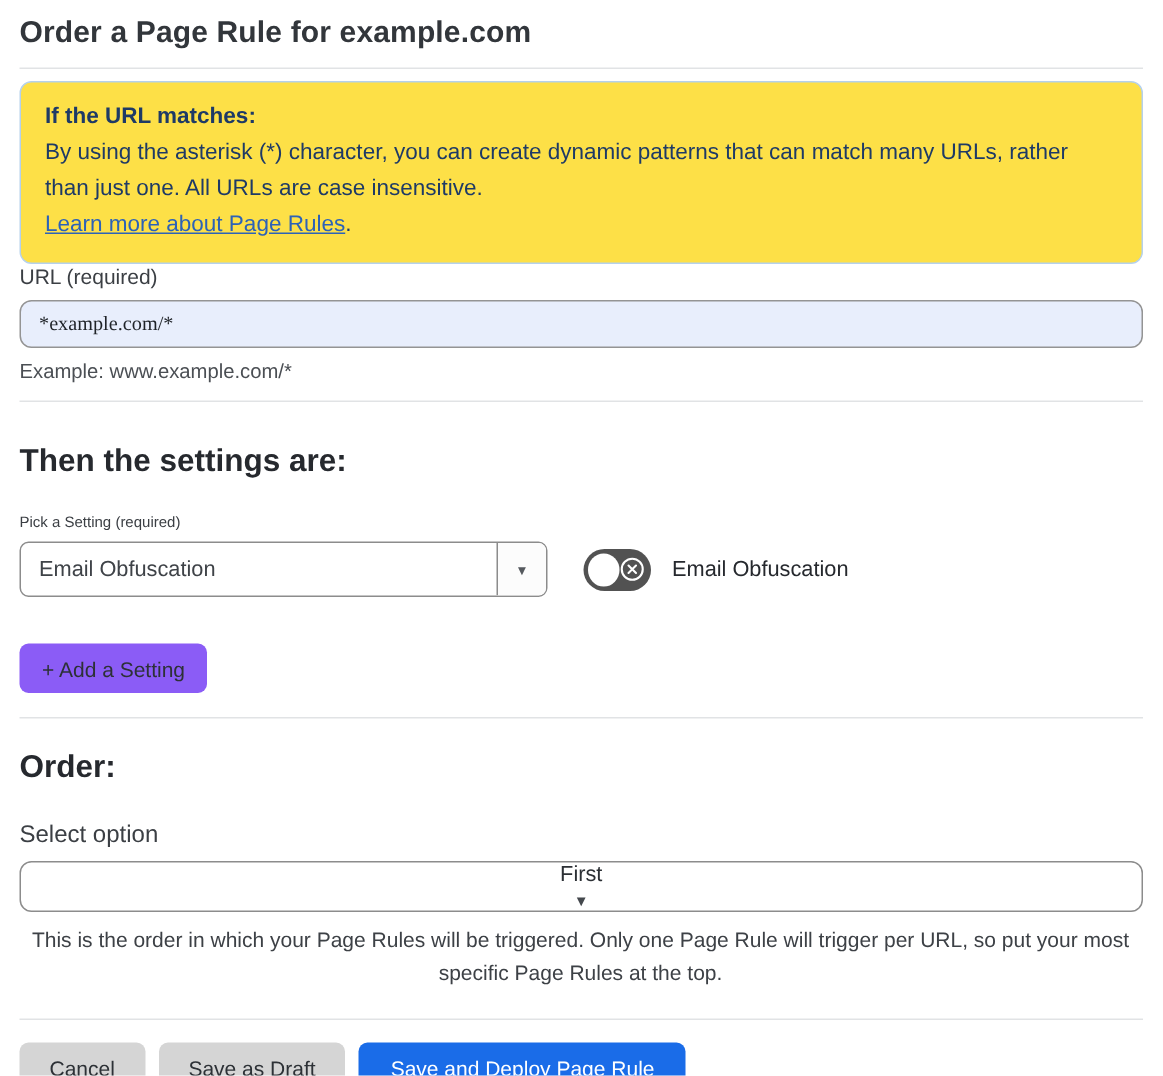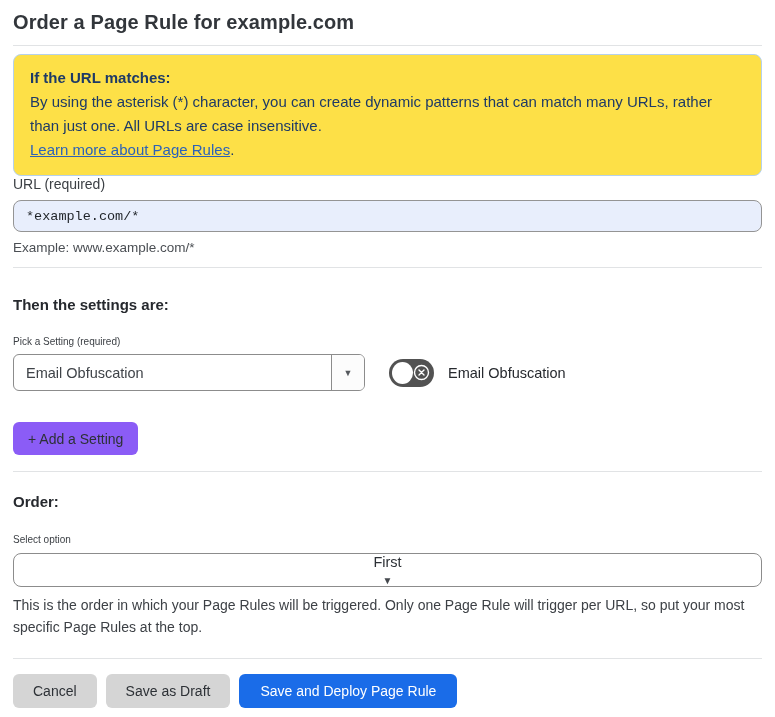--- a/index.html
+++ b/index.html
@@ -53,35 +53,35 @@
   }
   .url-input {
     display: block;
     width: 100%;
     margin-top: 8px;
     height: 32px;
     background: #e8eefc;
     border: 1px solid #949494;
     border-radius: 8px;
     padding: 0 12px;
-    font-family: Liberation Mono, monospace;
+    font-family: Liberation Serif, serif;
     font-size: 13.5px;
     color: #1f2328;
     outline: none;
   }
   .helper-text {
     margin-top: 8px;
     font-size: 13.5px;
     color: #4b4f54;
   }
   .divider.after-url { margin-top: 12px; }
 
   
   .section-heading {
-    font-size: 15px;
+    font-size: 21px;
     font-weight: 700;
     color: #26292e;
   }
   .section-heading.settings { margin-top: 28px; }
   .picker-label { margin-top: 23px; font-size: 10px; color: #3b3f44; }
   .setting-row {
     margin-top: 7px;
     display: flex;
     align-items: center;
   }
@@ -150,21 +150,21 @@
     padding: 0 15px;
     font-family: "Liberation Sans", sans-serif;
     font-size: 14px;
     color: #2d3136;
     cursor: pointer;
   }
   .divider.after-settings { margin-top: 16px; }
 
   
   .section-heading.order { margin-top: 21px; }
-  .order-select-label { margin-top: 24px; font-size: 10px; color: #3b3f44; }
+  .order-select-label { margin-top: 24px; font-size: 16px; color: #3b3f44; }
   .order-select {
     margin-top: 8px;
     width: 100%;
     height: 34px;
     background: #ffffff;
     border: 1px solid #8c8c8c;
     border-radius: 8px;
     display: flex;
     align-items: center;
     justify-content: space-between;
@@ -173,20 +173,21 @@
     flex-direction: column;
   }
   .order-select .os-value { font-size: 14.5px; color: #2c3035; }
   .order-select .os-arrow { font-size: 10px; color: #44484d; }
   .order-help {
     margin-top: 7px;
     font-size: 14px;
     line-height: 22px;
     color: #3d4146;
     max-width: 748px;
+    text-align: center;
   }
   .divider.before-footer { margin-top: 20px; }
 
   
   .footer {
     margin-top: 15px;
     display: flex;
     gap: 9px;
   }
   .btn {

